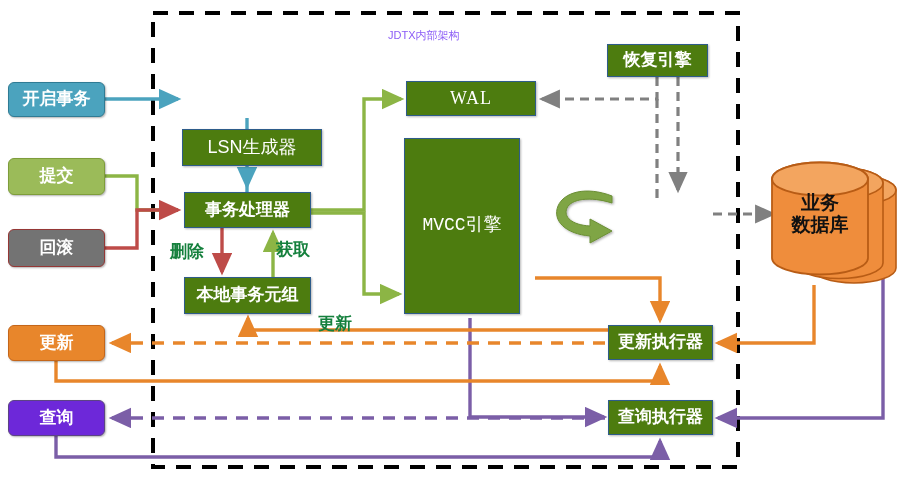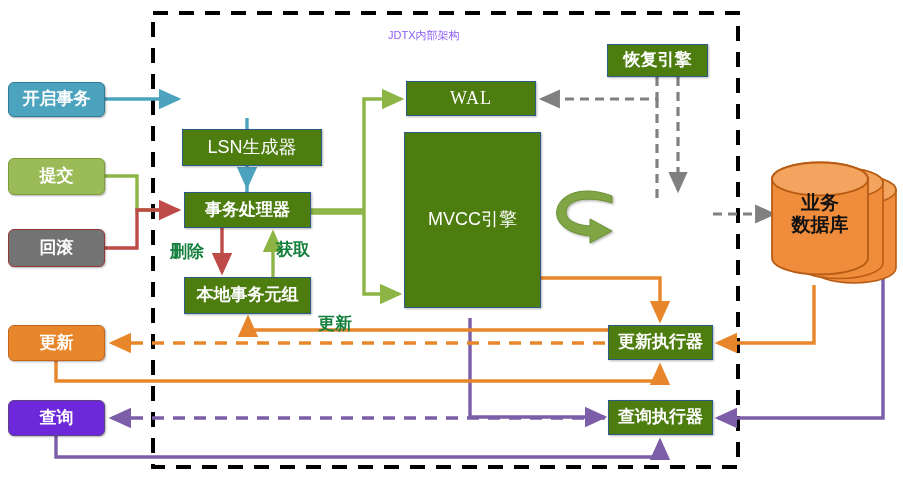--- a/index.html
+++ b/index.html
@@ -157,21 +157,21 @@
   </div>
 
   <div class="node blue-node" style="left:607px;top:44px;width:101px;height:33px;">
     <span>恢复引擎</span>
   </div>
 
   <div class="node blue-node" style="left:184px;top:192px;width:127px;height:36px;">
     <span>事务处理器</span>
   </div>
 
-  <div class="node blue-node mvcc" style="left:404px;top:132px;width:137px;height:176px;">
+  <div class="node blue-node mvcc" style="left:404px;top:138px;width:116px;height:176px;font-family:Liberation Mono, monospace;">
     <span>MVCC引擎</span>
   </div>
 
 
   <div class="node blue-node" style="left:184px;top:277px;width:127px;height:37px;text-align:center;">
     <span>本地事务元组</span>
   </div>
 
   <div class="node blue-node" style="left:608px;top:325px;width:105px;height:35px;">
     <span>更新执行器</span>

